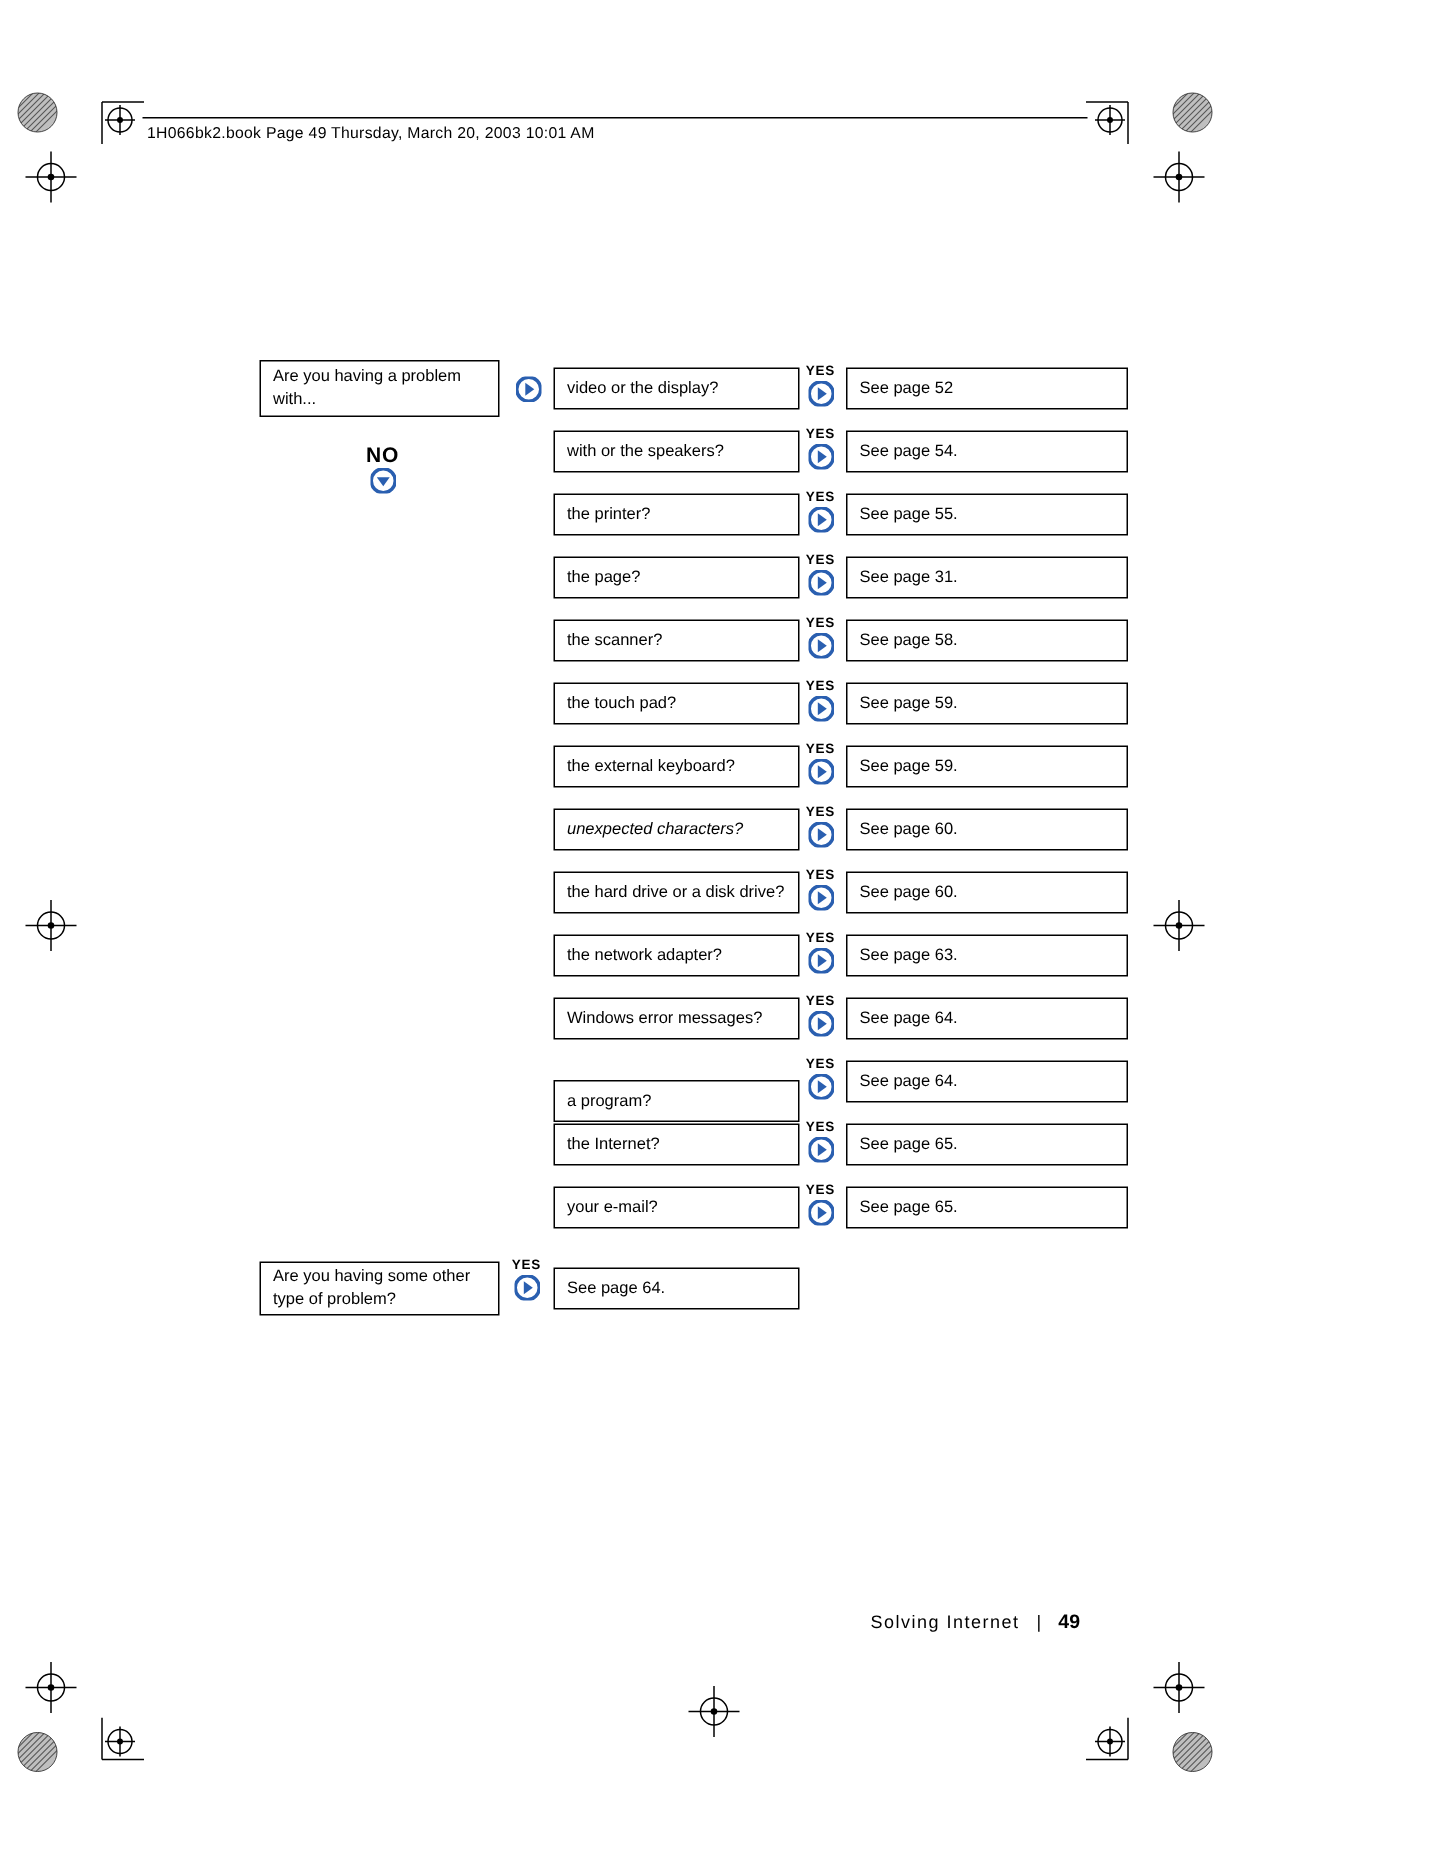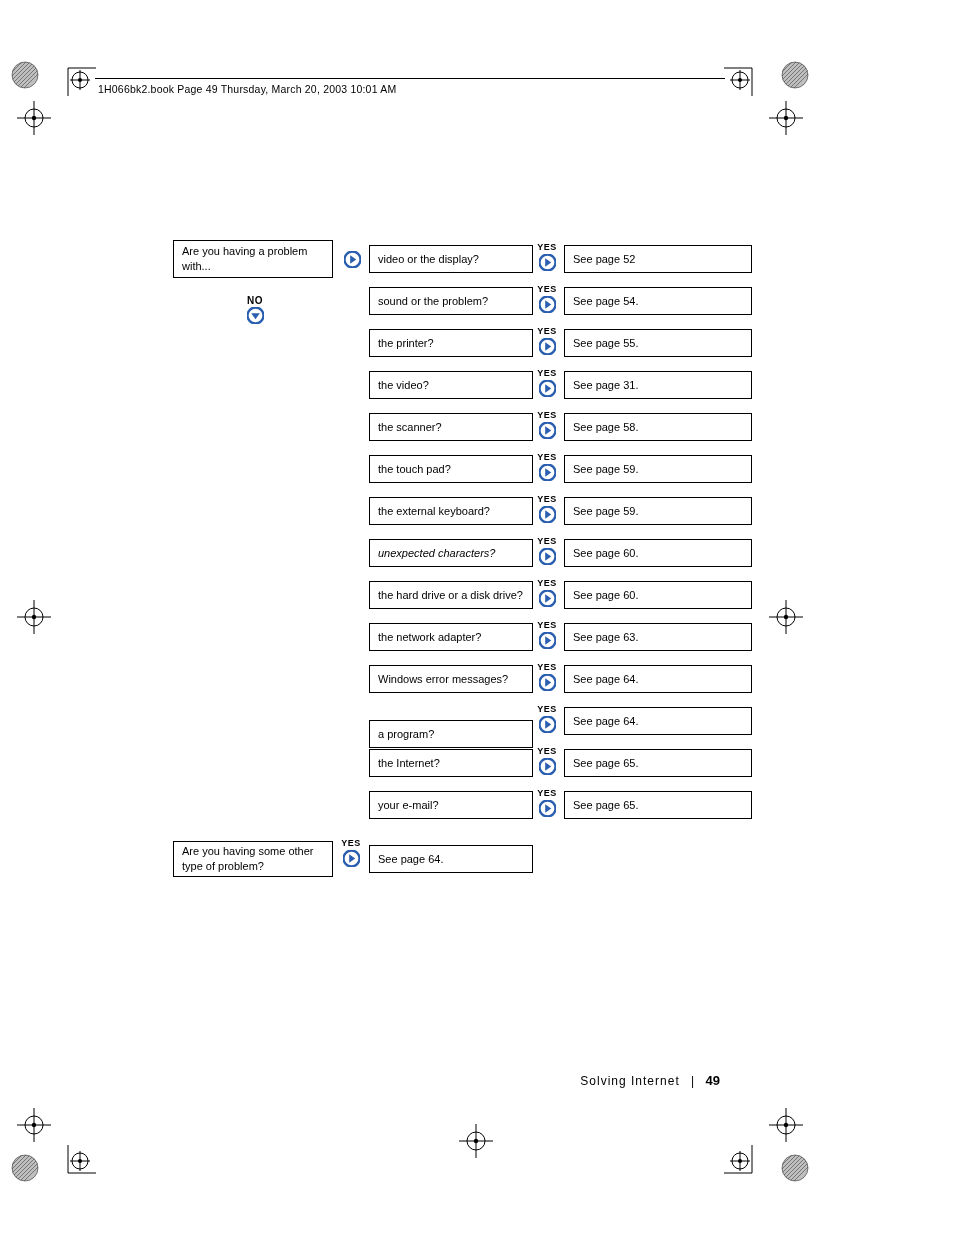--- a/index.html
+++ b/index.html
@@ -113,21 +113,21 @@
     height: 17px;
   }
   .no-block {
     position: absolute;
     top: 55px;
     left: 70px;
     width: 30px;
     text-align: center;
   }
   .no-label {
-    font-size: 10px;
+    font-size: 14px;
     font-weight: bold;
     letter-spacing: 0.5px;
   }
   .no-arrow { width: 17px; height: 17px; margin: 1px auto 0; }
 
   .footer {
     position: absolute;
     bottom: 147px;
     right: 100px;
     font-size: 12px;
@@ -268,33 +268,33 @@
         </svg>
   </div>
   <div class="cell ans last">See page 64.</div>
 
 <div class="cell mid" style="top: 5px;">video or the display?</div>
       <div class="yes-label" style="top: 2px; left: 365px;">YES</div>
       <div class="yes-arrow" style="top: 14px; left: 369px;"><svg viewBox="0 0 17 17">
           <use href="#arrow-right-blue"></use>
         </svg></div>
       <div class="cell ans" style="top: 5px;">See page 52</div>
-      <div class="cell mid" style="top: 47px;">sound or the problem?</div>
+      <div class="cell mid" style="top: 47px;">with or the speakers?</div>
       <div class="yes-label" style="top: 44px; left: 365px;">YES</div>
       <div class="yes-arrow" style="top: 56px; left: 369px;"><svg viewBox="0 0 17 17">
           <use href="#arrow-right-blue"></use>
         </svg></div>
       <div class="cell ans" style="top: 47px;">See page 54.</div>
       <div class="cell mid" style="top: 89px;">the printer?</div>
       <div class="yes-label" style="top: 86px; left: 365px;">YES</div>
       <div class="yes-arrow" style="top: 98px; left: 369px;"><svg viewBox="0 0 17 17">
           <use href="#arrow-right-blue"></use>
         </svg></div>
       <div class="cell ans" style="top: 89px;">See page 55.</div>
-      <div class="cell mid" style="top: 131px;">the video?</div>
+      <div class="cell mid" style="top: 131px;">the page?</div>
       <div class="yes-label" style="top: 128px; left: 365px;">YES</div>
       <div class="yes-arrow" style="top: 140px; left: 369px;"><svg viewBox="0 0 17 17">
           <use href="#arrow-right-blue"></use>
         </svg></div>
       <div class="cell ans" style="top: 131px;">See page 31.</div>
       <div class="cell mid" style="top: 173px;">the scanner?</div>
       <div class="yes-label" style="top: 170px; left: 365px;">YES</div>
       <div class="yes-arrow" style="top: 182px; left: 369px;"><svg viewBox="0 0 17 17">
           <use href="#arrow-right-blue"></use>
         </svg></div>

